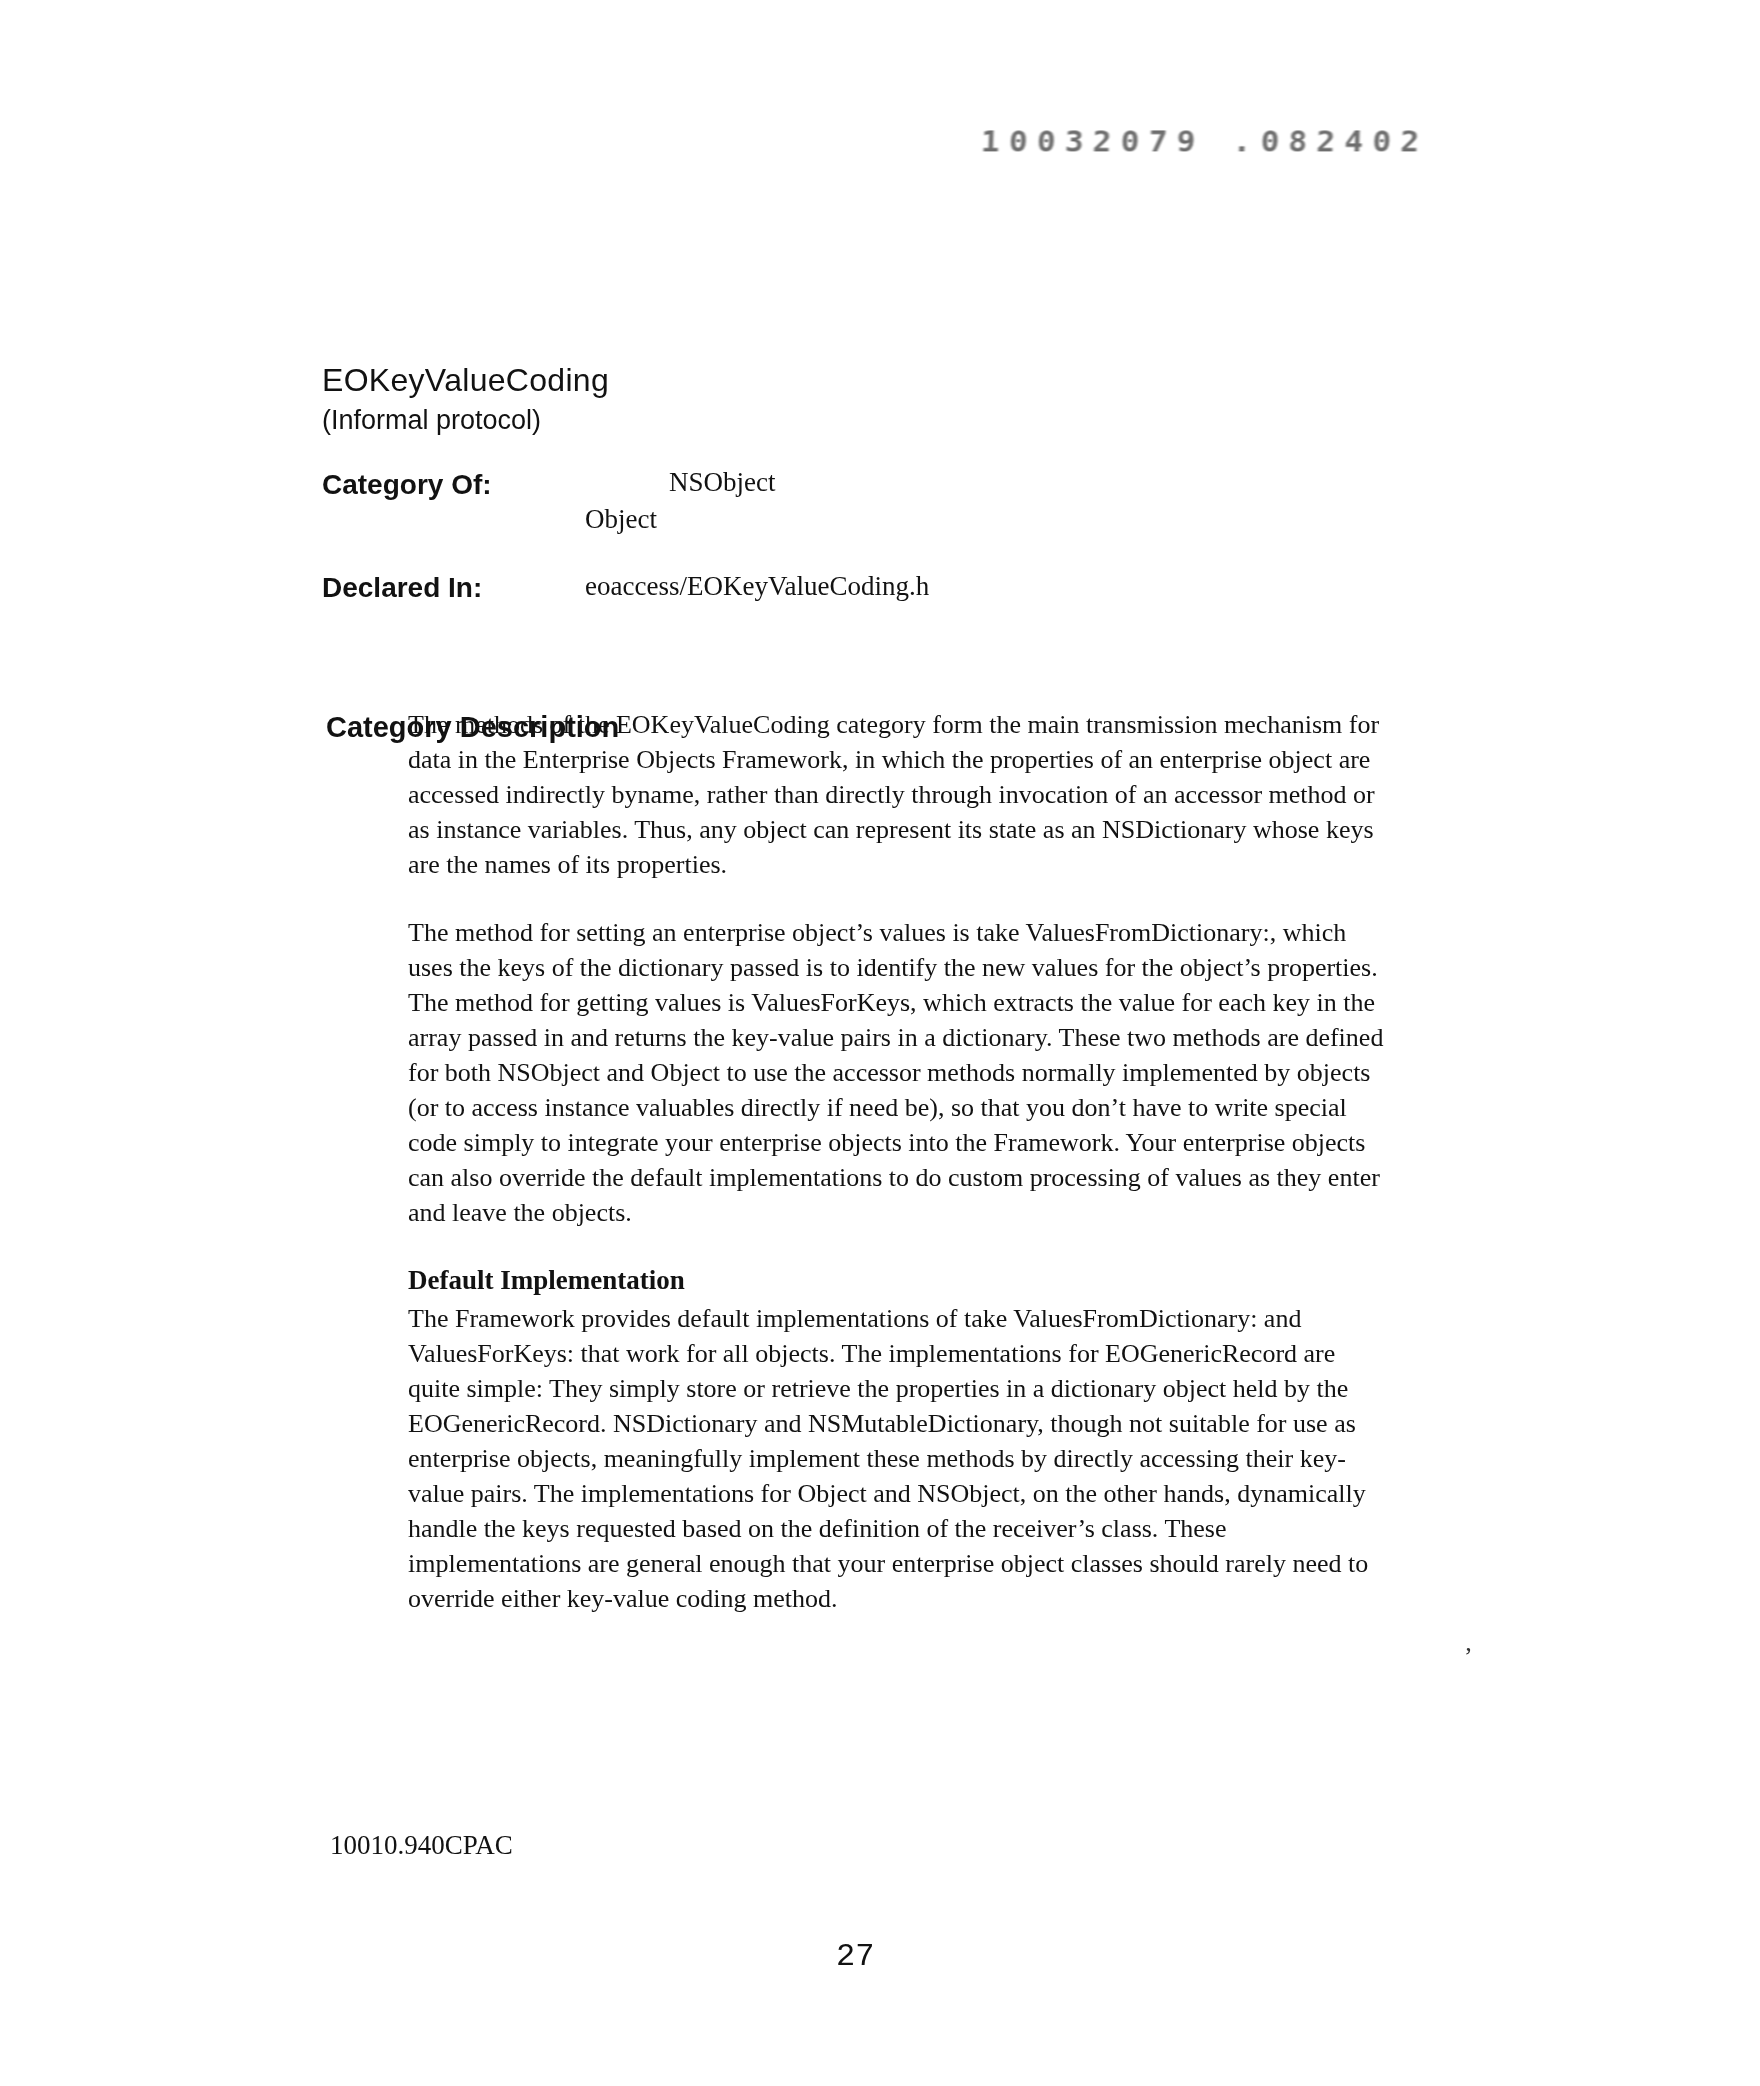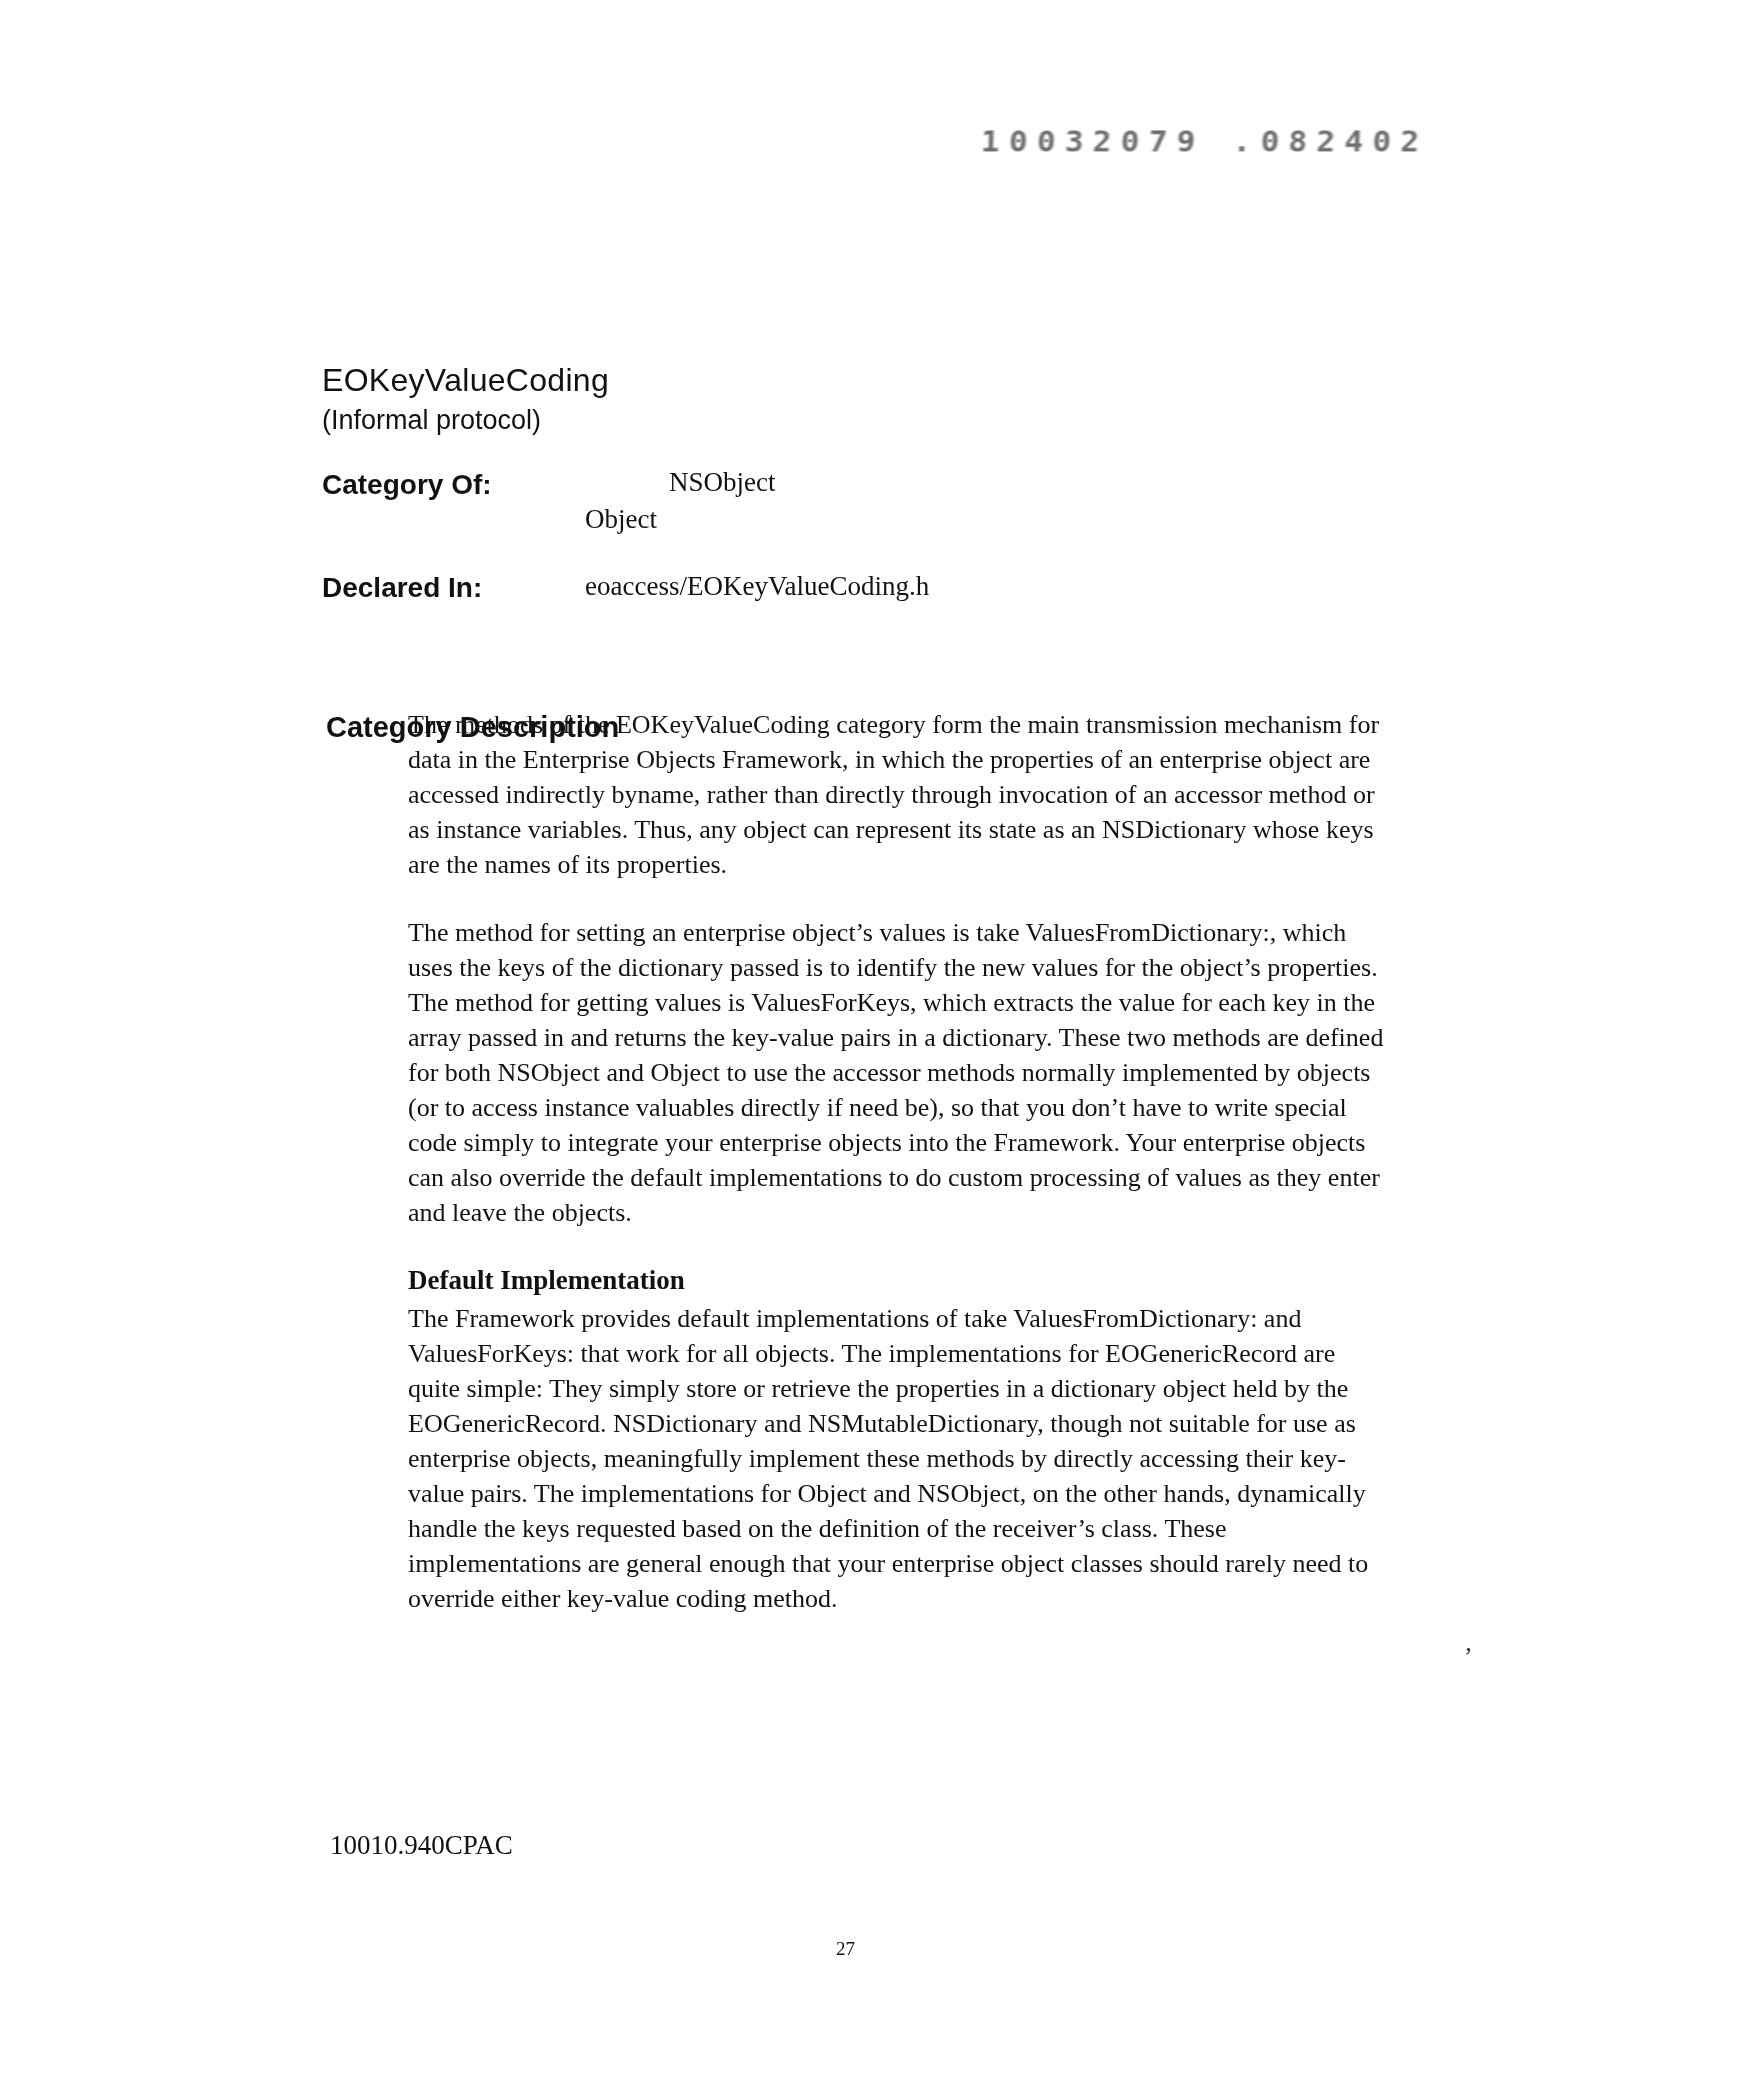--- a/index.html
+++ b/index.html
@@ -120,22 +120,22 @@
     top: 1830px;
     left: 330px;
     font-family: "Liberation Serif", serif;
     font-size: 27px;
     white-space: nowrap;
   }
   .footer-page-number {
     position: absolute;
     top: 1938px;
     left: 836px;
-    font-family: Liberation Serif, serif;
-    font-size: 19px;
+    font-family: Liberation Mono, monospace;
+    font-size: 32px;
   }
 
   .scan-artifact {
     position: absolute;
     top: 1642px;
     left: 1464px;
     font-family: "Liberation Serif", serif;
     font-size: 26px;
     color: #333;
   }

